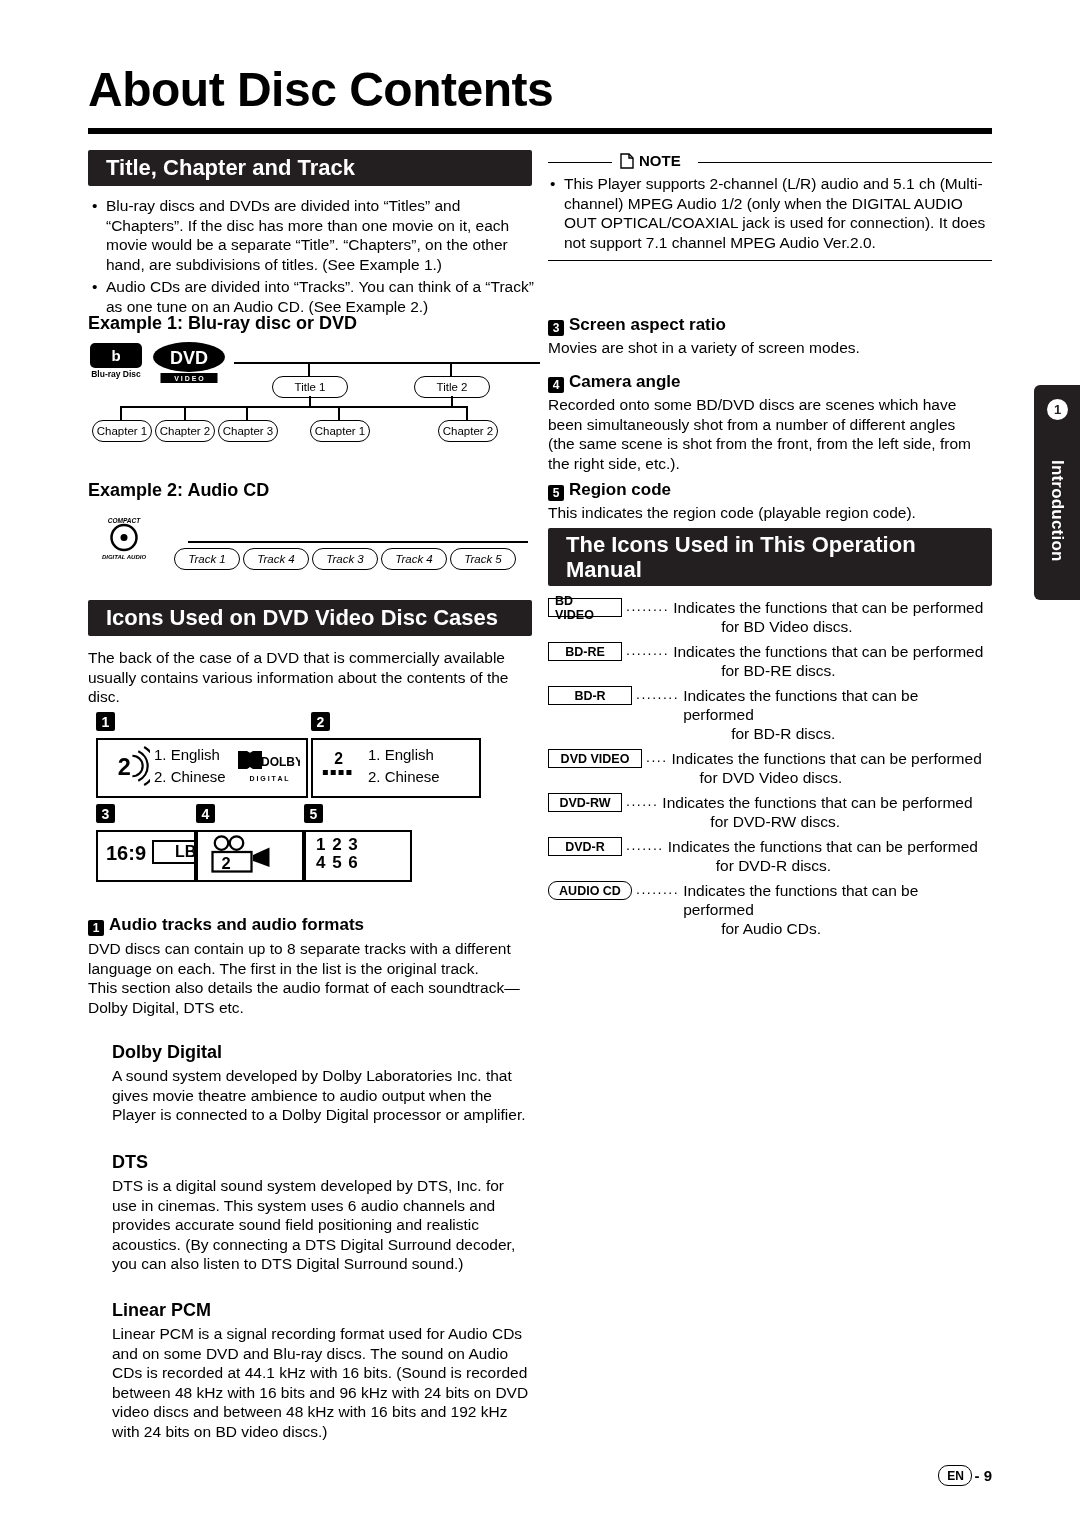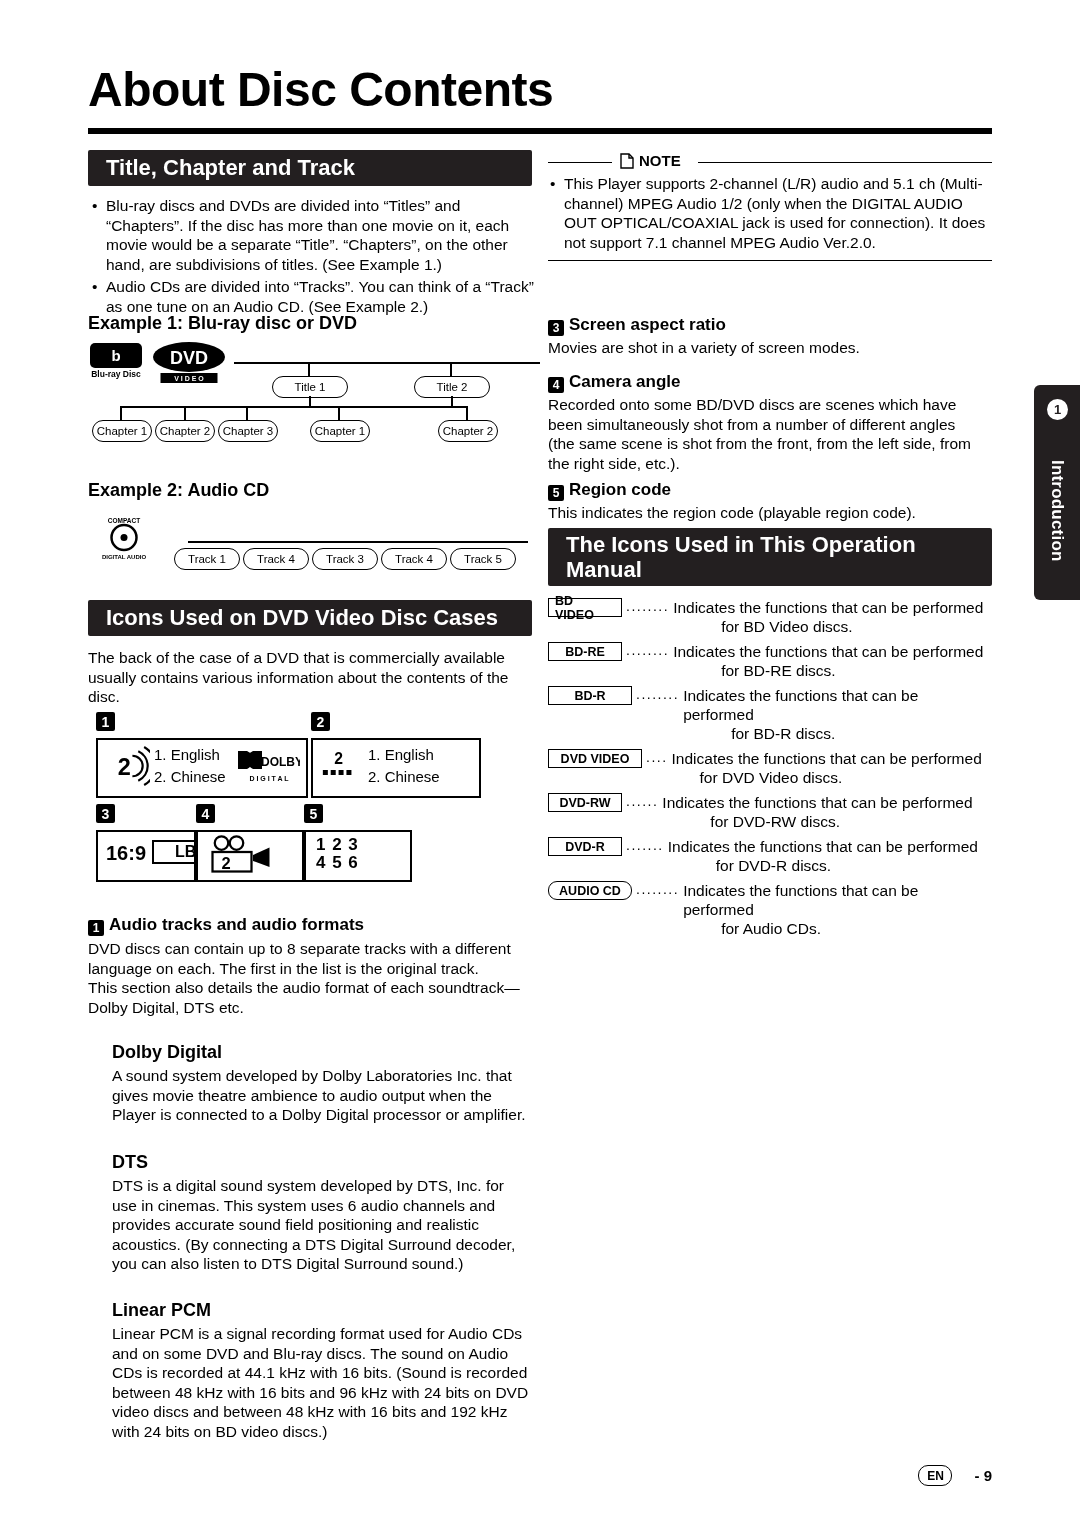--- a/index.html
+++ b/index.html
@@ -75,21 +75,21 @@
     position:absolute; left:62px; top:0px; width:78px; height:44px;
   }
   .d-line { position:absolute; background:#000; }
   .node {
     position:absolute; border:1px solid #000; border-radius:11px;
     font-size:11.5px; display:flex; align-items:center; justify-content:center;
     background:#fff; height:20px;
   }
 
   
-  .diagram2 { position:absolute; left:88px; top:515px; width:444px; height:60px; }
+  .diagram2 { position:absolute; left:88px; top:515px; width:444px; height:60px;font-style:italic; }
   .cd-logo { position:absolute; left:0px; top:0px; width:72px; height:46px; }
 
   
   .case-panel { position:absolute; left:88px; top:712px; width:444px; height:190px; }
   .cbox { position:absolute; border:2px solid #000; background:#fff; }
   .clabel { position:absolute; font-size:15px; line-height:19px; }
 
   
   .iconrow { display:flex; align-items:flex-start; margin-bottom:3px; }
   .disc-tag {
@@ -114,21 +114,21 @@
   }
   .side-tab .vtext {
     position:absolute; left:0; top:46px; width:46px; height:160px;
     display:flex; align-items:center; justify-content:center;
     writing-mode:vertical-rl; font-size:17px; font-weight:bold; letter-spacing:0.2px;
   }
 
   
   .footer {
     position:absolute; right:88px; bottom:42px;
-    display:flex; align-items:center; gap:22px; font-size:15px; font-weight:bold;
+    display:flex; align-items:center; gap:2px; font-size:15px; font-weight:bold;
   }
   .en-oval {
     width:32px; height:19px; border:1.6px solid #000; border-radius:10px;
     display:flex; align-items:center; justify-content:center; font-size:12px; font-weight:bold;
   }
 </style>
 </head>
 <body>
 
 <div class="page">

